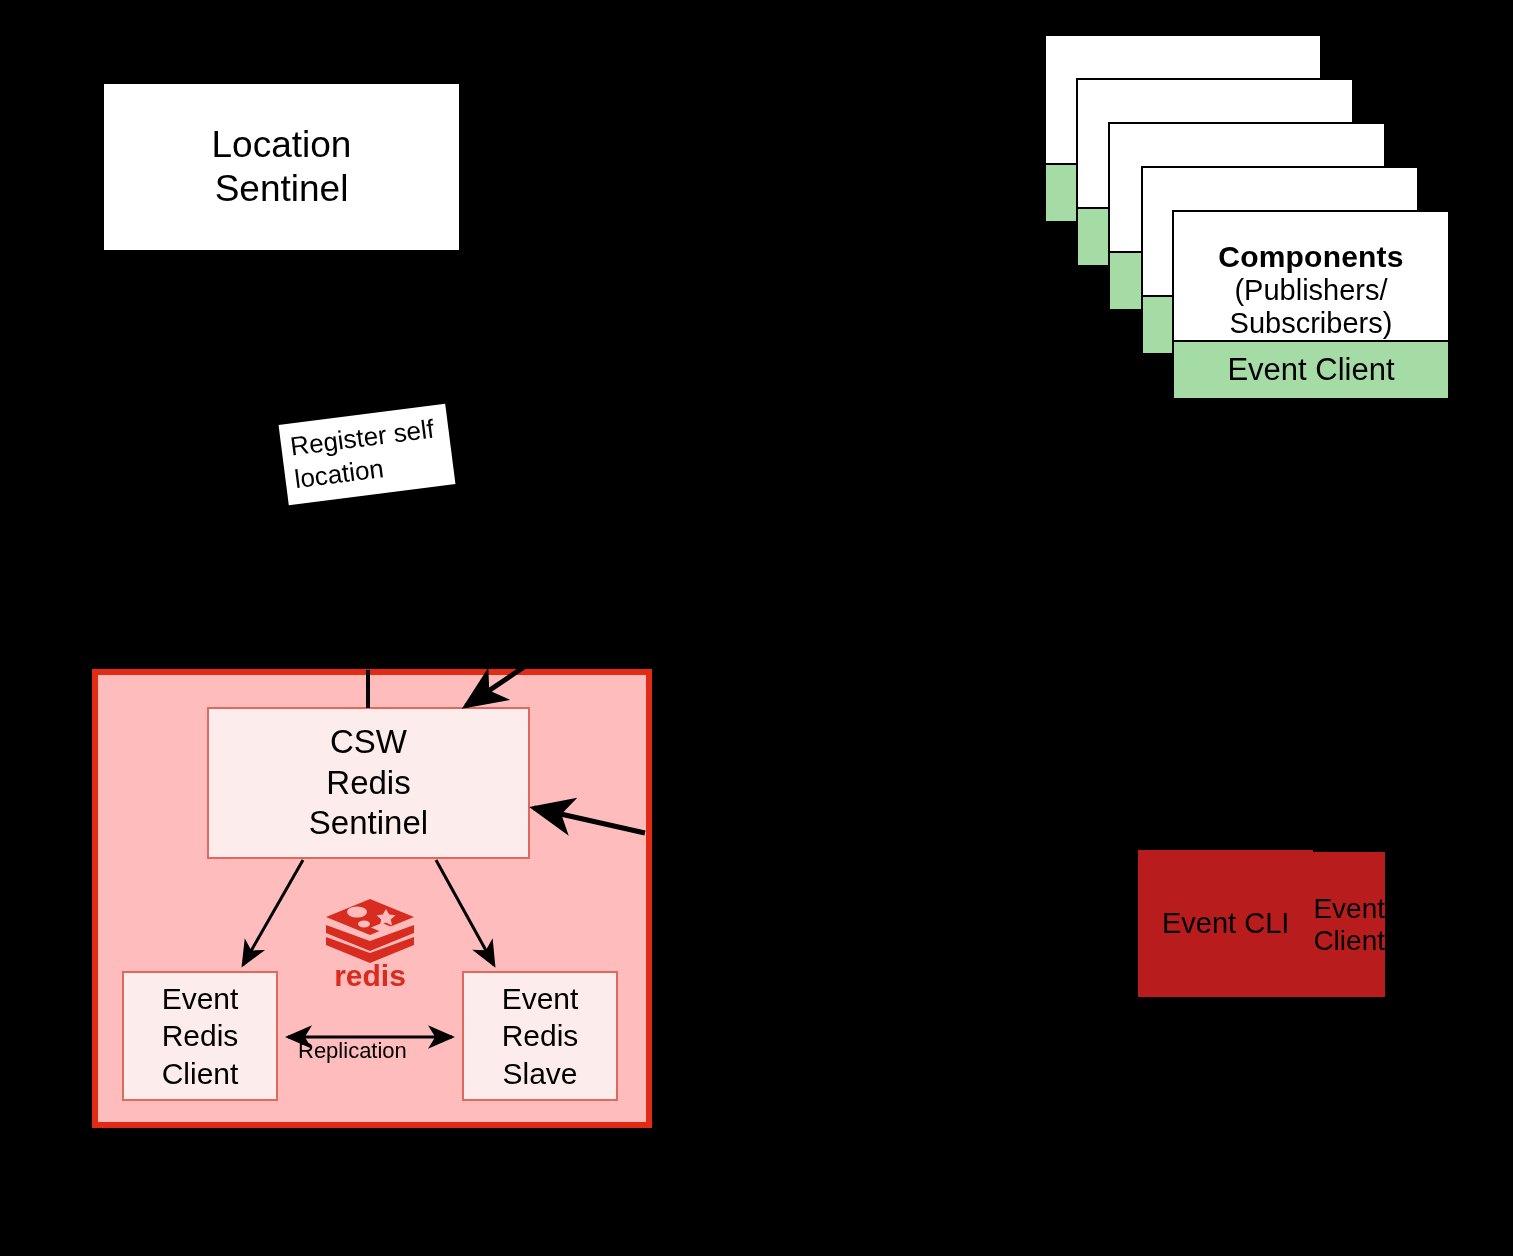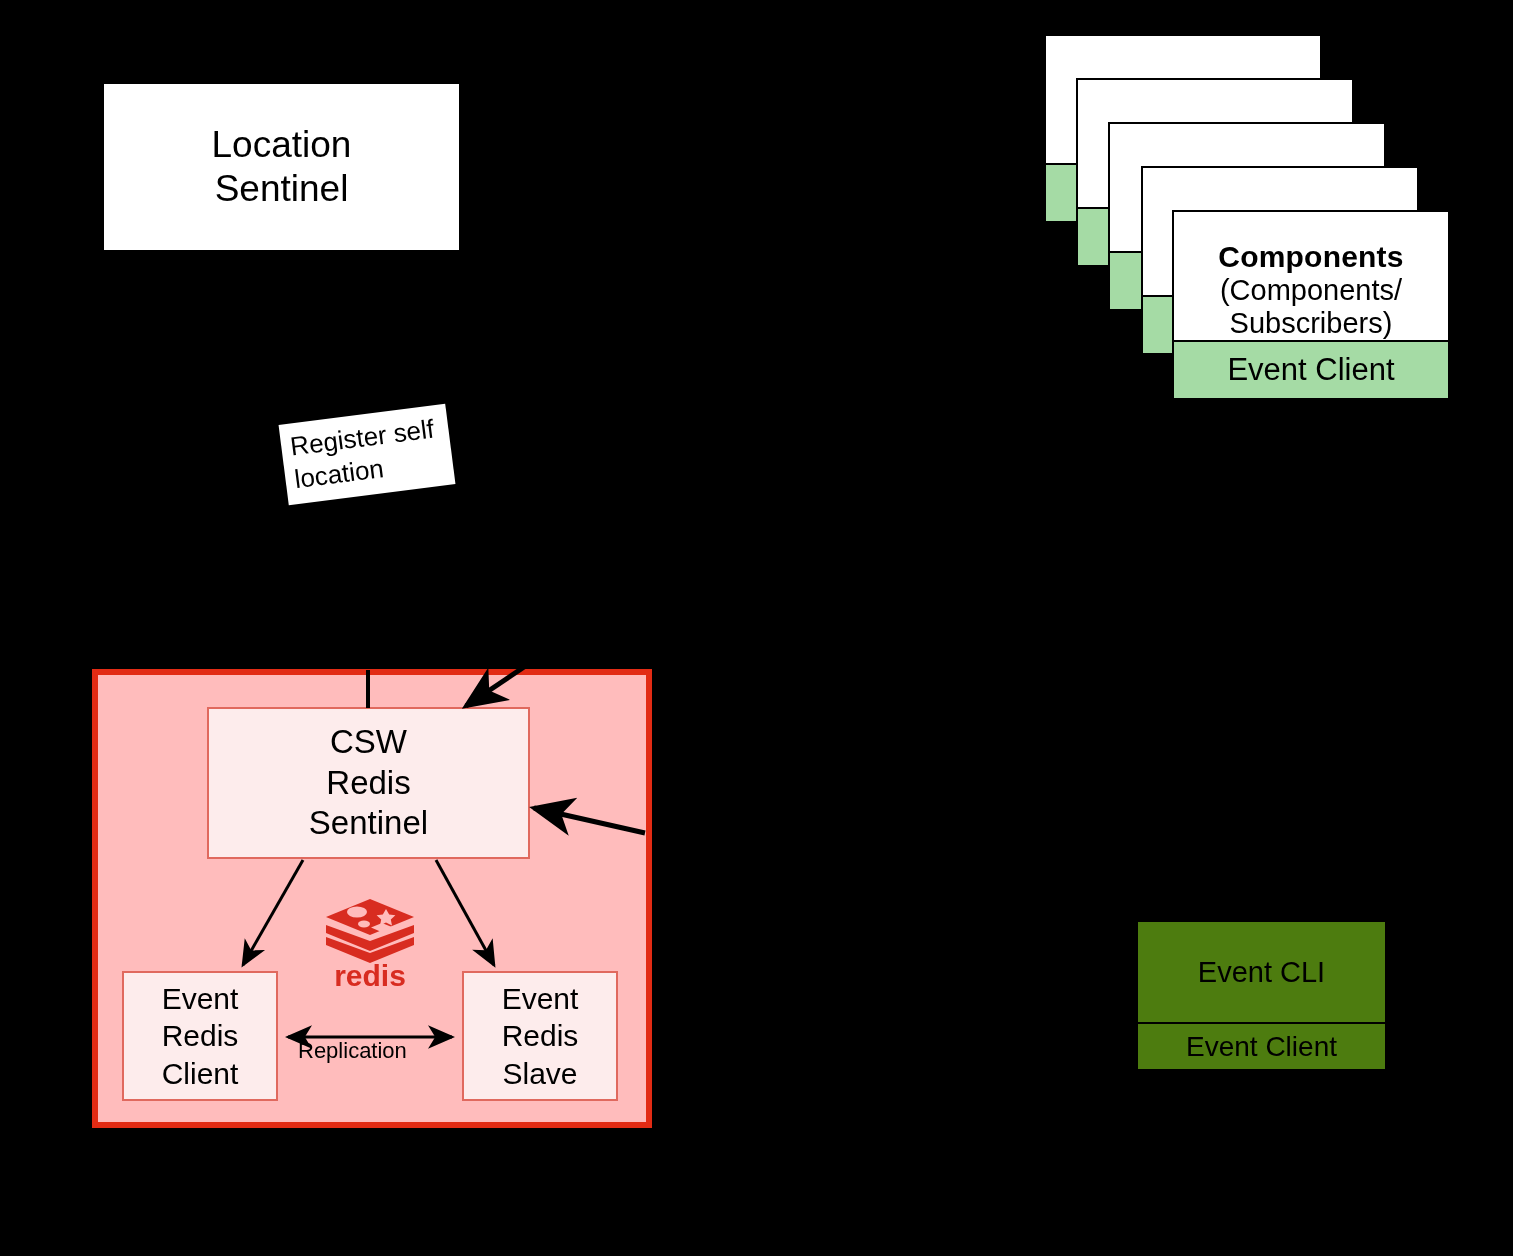--- a/index.html
+++ b/index.html
@@ -173,28 +173,28 @@
     text-align: left;
     font-size: 22px;
     color: #000000;
     z-index: 7;
   }
 
   
   #event-cli-box {
     position: absolute;
     left: 1136px;
-    top: 920px;
+    top: 848px;
     width: 251px;
     height: 151px;
     box-sizing: border-box;
     border: 2.5px solid #000000;
-    background: #4d7c0f;
-    display: flex;
-    flex-direction: column;
+    background: #b91c1c;
+    display: flex;
+    flex-direction: row;
   }
   #event-cli-body {
     flex: 1 1 auto;
     display: flex;
     align-items: center;
     justify-content: center;
     font-size: 29px;
     color: #000000;
   }
   #event-cli-footer {
@@ -241,21 +241,21 @@
       <div class="card-body"></div>
       <div class="card-footer"></div>
     </div>
     <div class="stack-card ghost" id="card-4">
       <div class="card-body"></div>
       <div class="card-footer"></div>
     </div>
     <div class="stack-card" id="card-front">
       <div class="card-body">
         <div class="comp-title">Components</div>
-        <div class="comp-sub">(Components/</div>
+        <div class="comp-sub">(Publishers/</div>
         <div class="comp-sub">Subscribers)</div>
       </div>
       <div class="card-footer">Event Client</div>
     </div>
   </div>
 
   <div id="register-note">
     <div>Register self</div>
     <div>location</div>
   </div>

